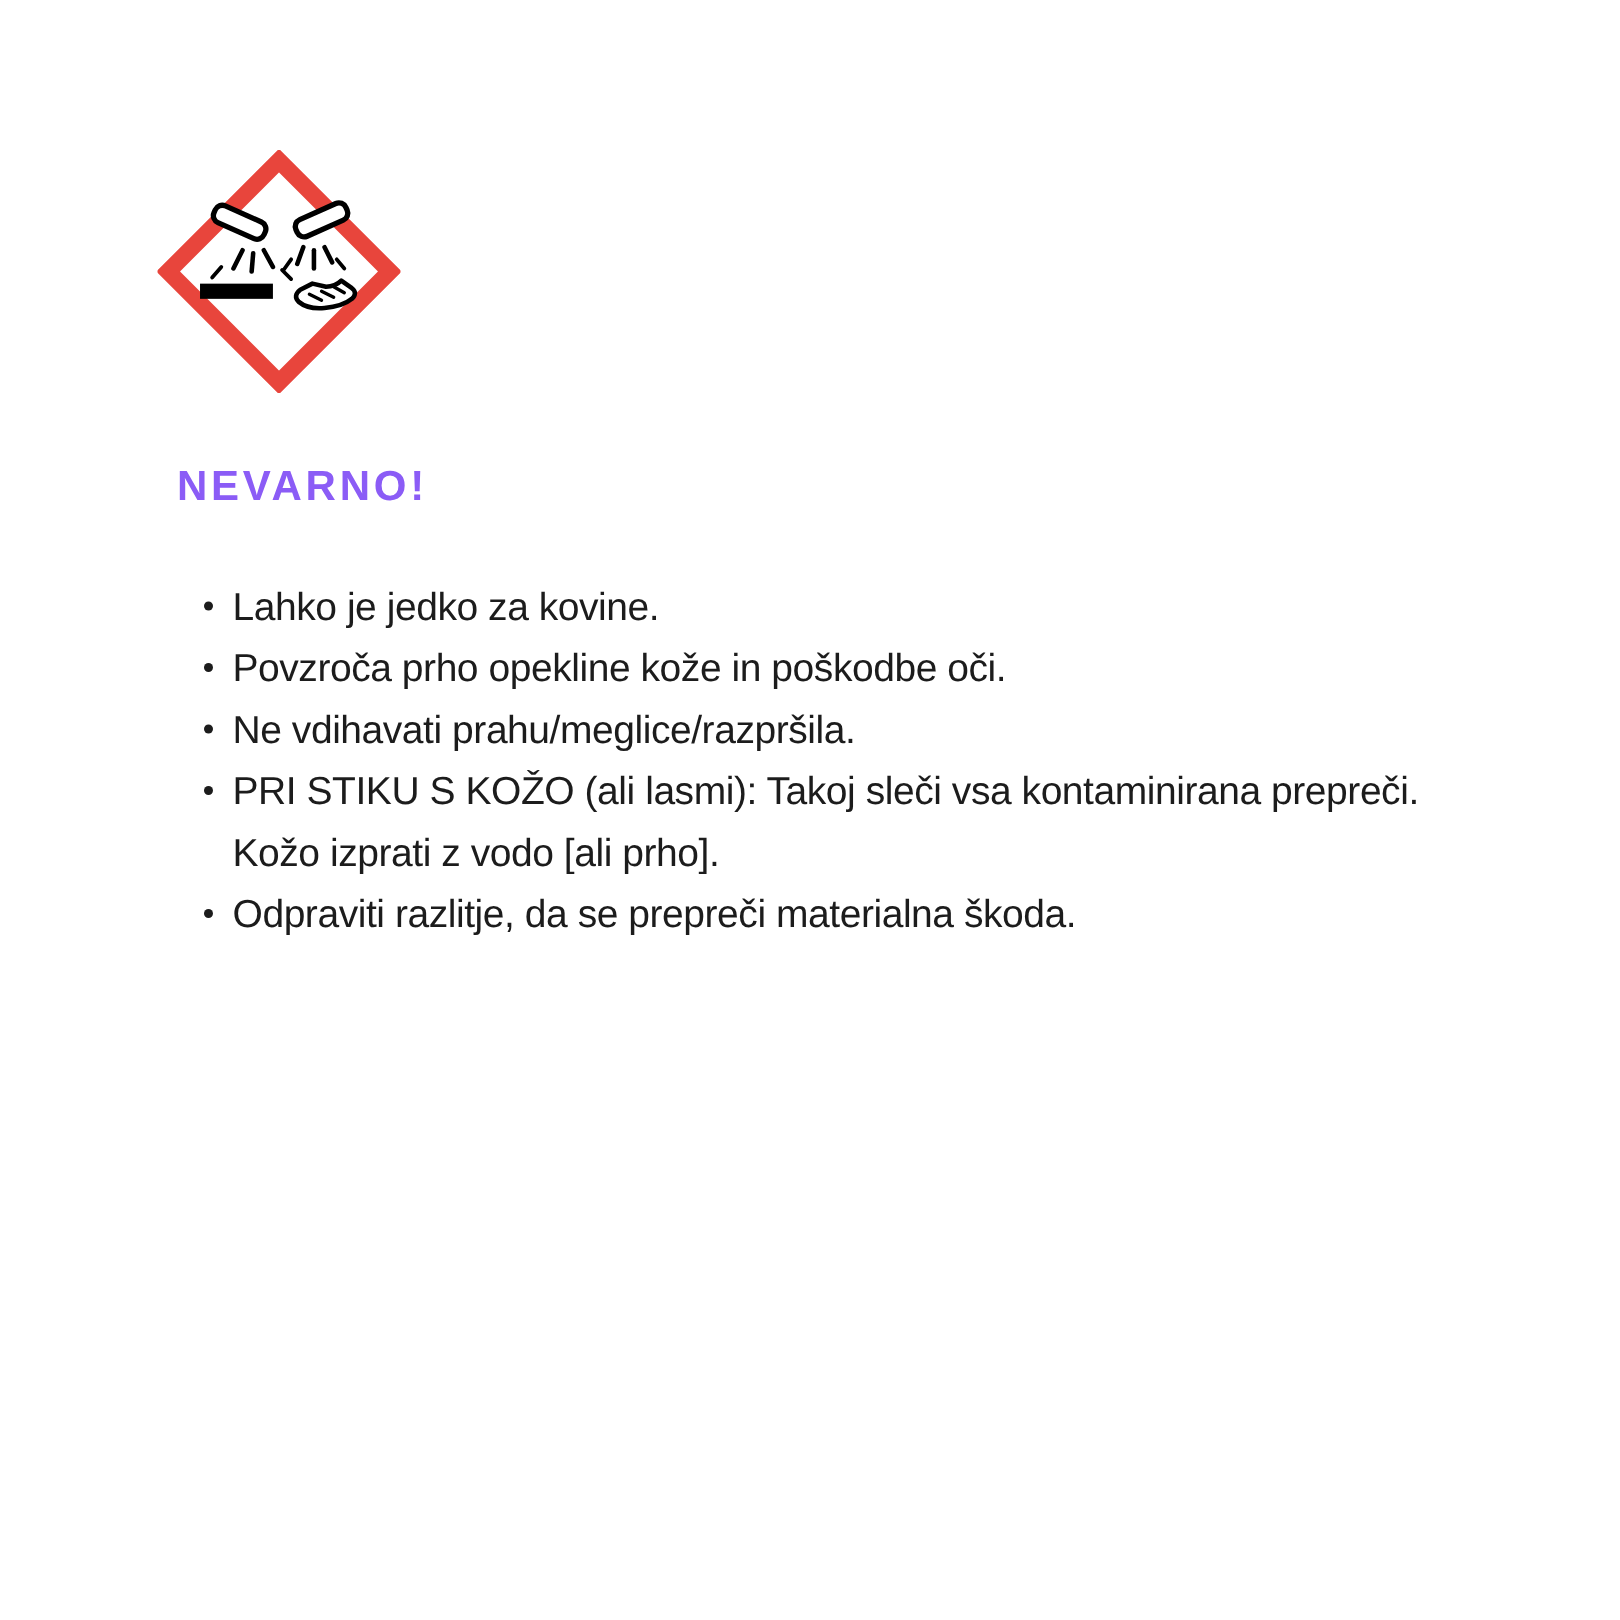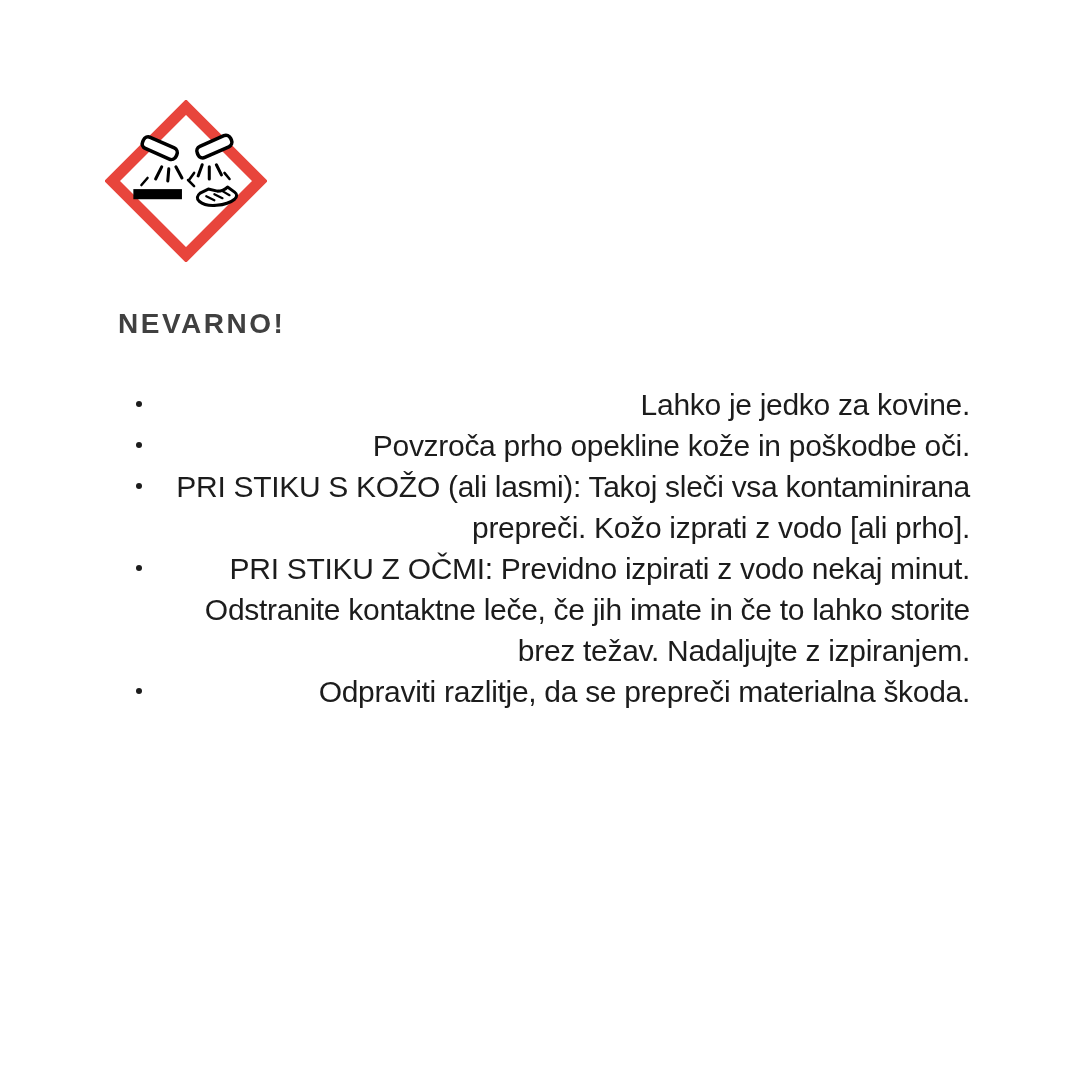--- a/index.html
+++ b/index.html
@@ -24,34 +24,33 @@
     height: 162px;
   }
   .signal-word {
     position: absolute;
     left: 118px;
     top: 308px;
     margin: 0;
     font-size: 28px;
     font-weight: bold;
     letter-spacing: 2.5px;
-    color: #404040;
+    color: #8b5cf6;
   }
   .statements {
     position: absolute;
     left: 134px;
     top: 384px;
     width: 836px;
     margin: 0;
     padding: 0;
     list-style: none;
-    font-size: 30px;
+    font-size: 26px;
     line-height: 41px;
     letter-spacing: -0.3px;
-    text-align: right;
   }
   .statements li {
     position: relative;
     padding-left: 21px;
   }
   .statements li::before {
     content: "";
     position: absolute;
     left: 2px;
     top: 17px;
@@ -96,18 +95,18 @@
       <path d="M108,93 l8,4" stroke-width="2.2"></path>
       <path d="M116,90 l7,4" stroke-width="2.2"></path>
     </g>
   </svg>
 
   <h1 class="signal-word">NEVARNO!</h1>
 
   <ul class="statements">
     <li>Lahko je jedko za kovine.</li>
     <li>Povzroča prho opekline kože in poškodbe oči.</li>
+    <li>Ne vdihavati prahu/meglice/razpršila.</li>
     <li> PRI STIKU S KOŽO (ali lasmi): Takoj sleči vsa kontaminirana prepreči. Kožo izprati z vodo [ali prho].</li>
-    <li> PRI STIKU Z OČMI: Previdno izpirati z vodo nekaj minut. Odstranite kontaktne leče, če jih imate in če to lahko storite brez težav. Nadaljujte z izpiranjem.</li>
     <li>Odpraviti razlitje, da se prepreči materialna škoda.</li>
   </ul>
 
 </div>
 
 </body></html>

